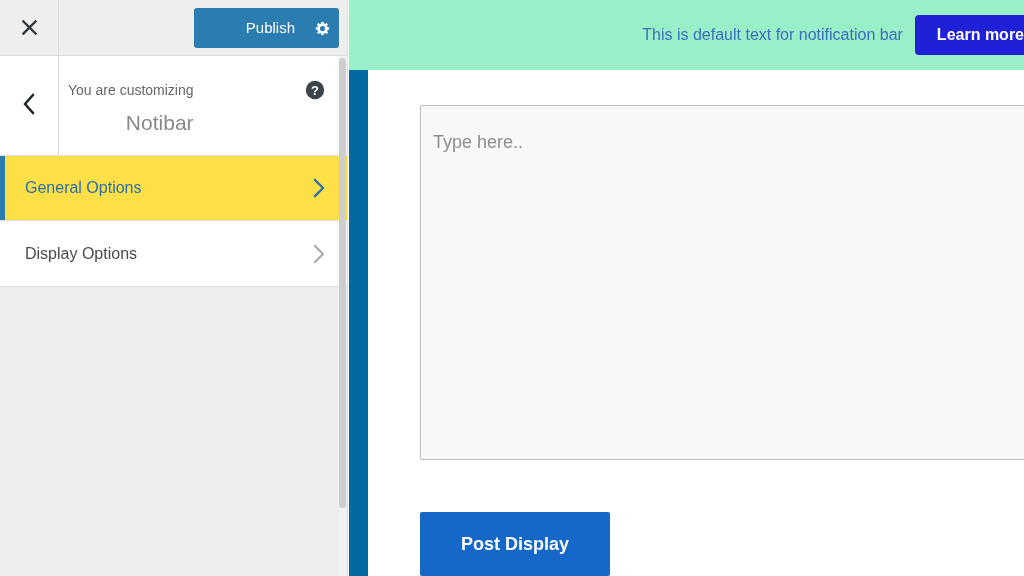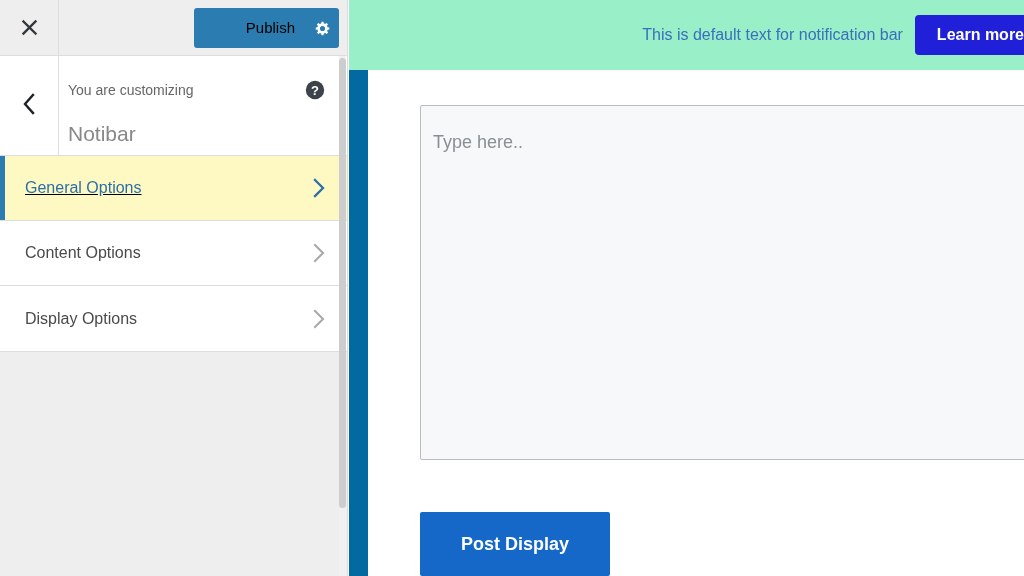--- a/index.html
+++ b/index.html
@@ -57,21 +57,21 @@
     top: 8px;
     height: 40px;
     display: flex;
     align-items: center;
     background: #2b7cb0;
     border-radius: 3px;
     cursor: pointer;
     overflow: hidden;
   }
   #publish-label {
-    color: #000000;
+    color: #ffffff;
     font-size: 15px;
     padding: 0 10px 0 16px;
     line-height: 40px;
     white-space: nowrap;
     margin-left: 36px;
   }
   #publish-settings-icon {
     display: flex;
     align-items: center;
     justify-content: center;
@@ -107,22 +107,23 @@
   }
   #customizing-eyebrow {
     font-size: 14px;
     color: #666666;
     line-height: 20px;
   }
   #customizing-title {
     font-size: 21px;
     color: #888888;
     line-height: 30px;
-    margin-top: 19px;
+    margin-top: 8px;
     font-weight: 400;
+    text-align: right;
   }
   #help-icon {
     position: absolute;
     right: 22px;
     top: 24px;
     width: 20px;
     height: 20px;
     cursor: pointer;
   }
 
@@ -135,22 +136,21 @@
     position: relative;
     height: 65px;
     display: flex;
     align-items: center;
     background: #ffffff;
     border-bottom: 1px solid #dddddd;
     cursor: pointer;
   }
   .panel-item:last-child { border-bottom: none; }
   .panel-item.active {
-    background: #fef9c3;
-    text-decoration: underline;
+    background: #fde047;
   }
   .panel-item.active::before {
     content: "";
     position: absolute;
     left: 0; top: 0; bottom: 0;
     width: 5px;
     background: #2b7cb0;
   }
   .panel-label {
     font-size: 16px;
@@ -333,28 +333,20 @@
 
       <div class="panel-item active">
         <span class="panel-label">General Options</span>
         <span class="panel-chevron">
           <svg width="12" height="20" viewBox="0 0 12 20">
             <path d="M2 2 L10 10 L2 18" stroke="#2b6fa8" stroke-width="2.3" fill="none" stroke-linecap="square"></path>
           </svg>
         </span>
       </div>
 
-      <div class="panel-item">
-        <span class="panel-label">Content Options</span>
-        <span class="panel-chevron">
-          <svg width="12" height="20" viewBox="0 0 12 20">
-            <path d="M2 2 L10 10 L2 18" stroke="#a7aaad" stroke-width="2.1" fill="none" stroke-linecap="square"></path>
-          </svg>
-        </span>
-      </div>
 
 
       <div class="panel-item">
         <span class="panel-label">Display Options</span>
         <span class="panel-chevron">
           <svg width="12" height="20" viewBox="0 0 12 20">
             <path d="M2 2 L10 10 L2 18" stroke="#a7aaad" stroke-width="2.1" fill="none" stroke-linecap="square"></path>
           </svg>
         </span>
       </div>

